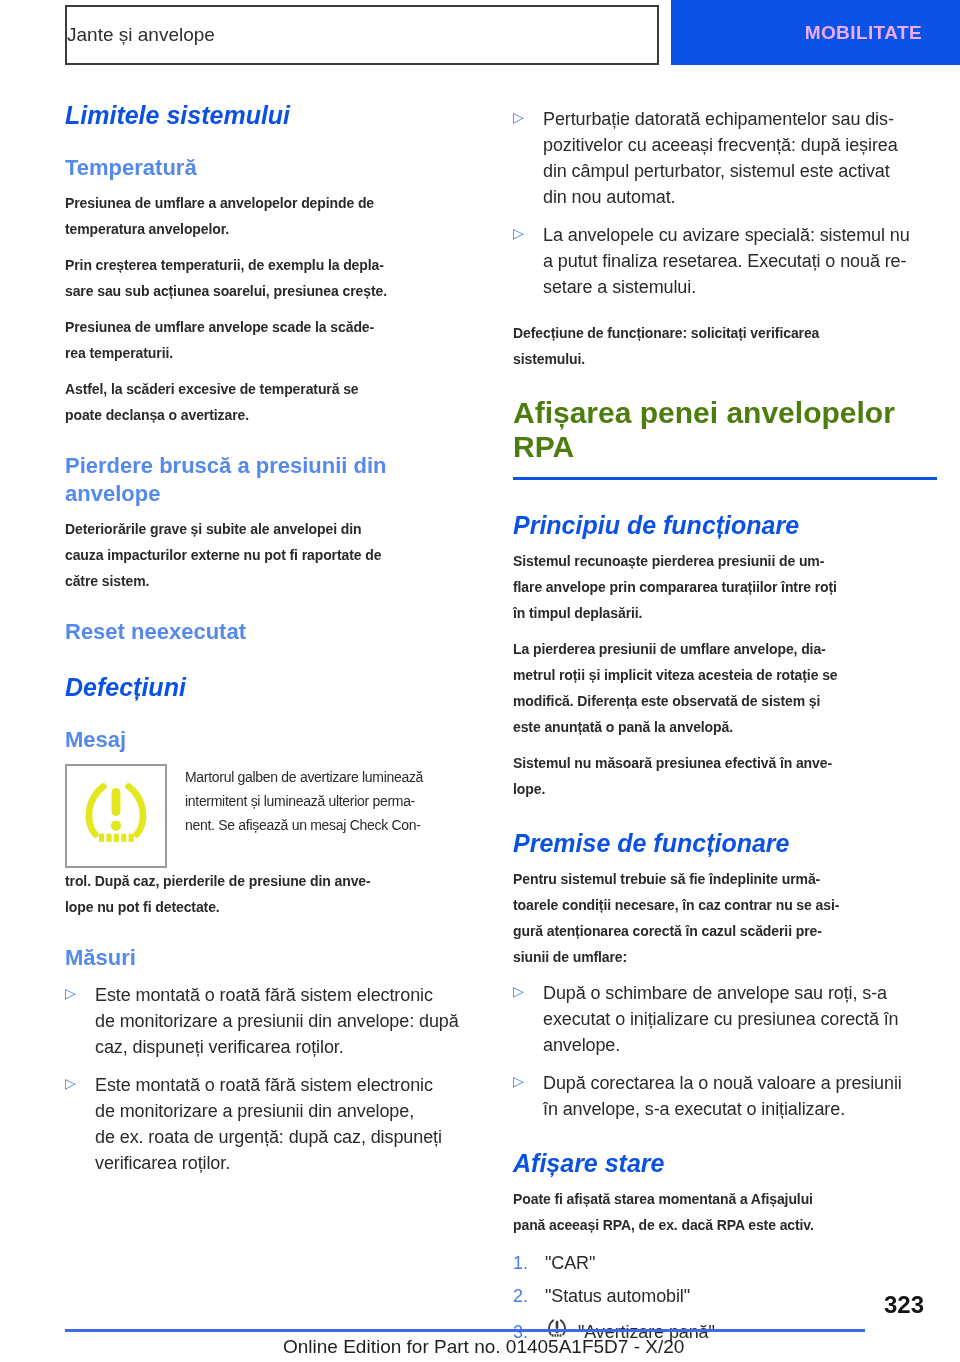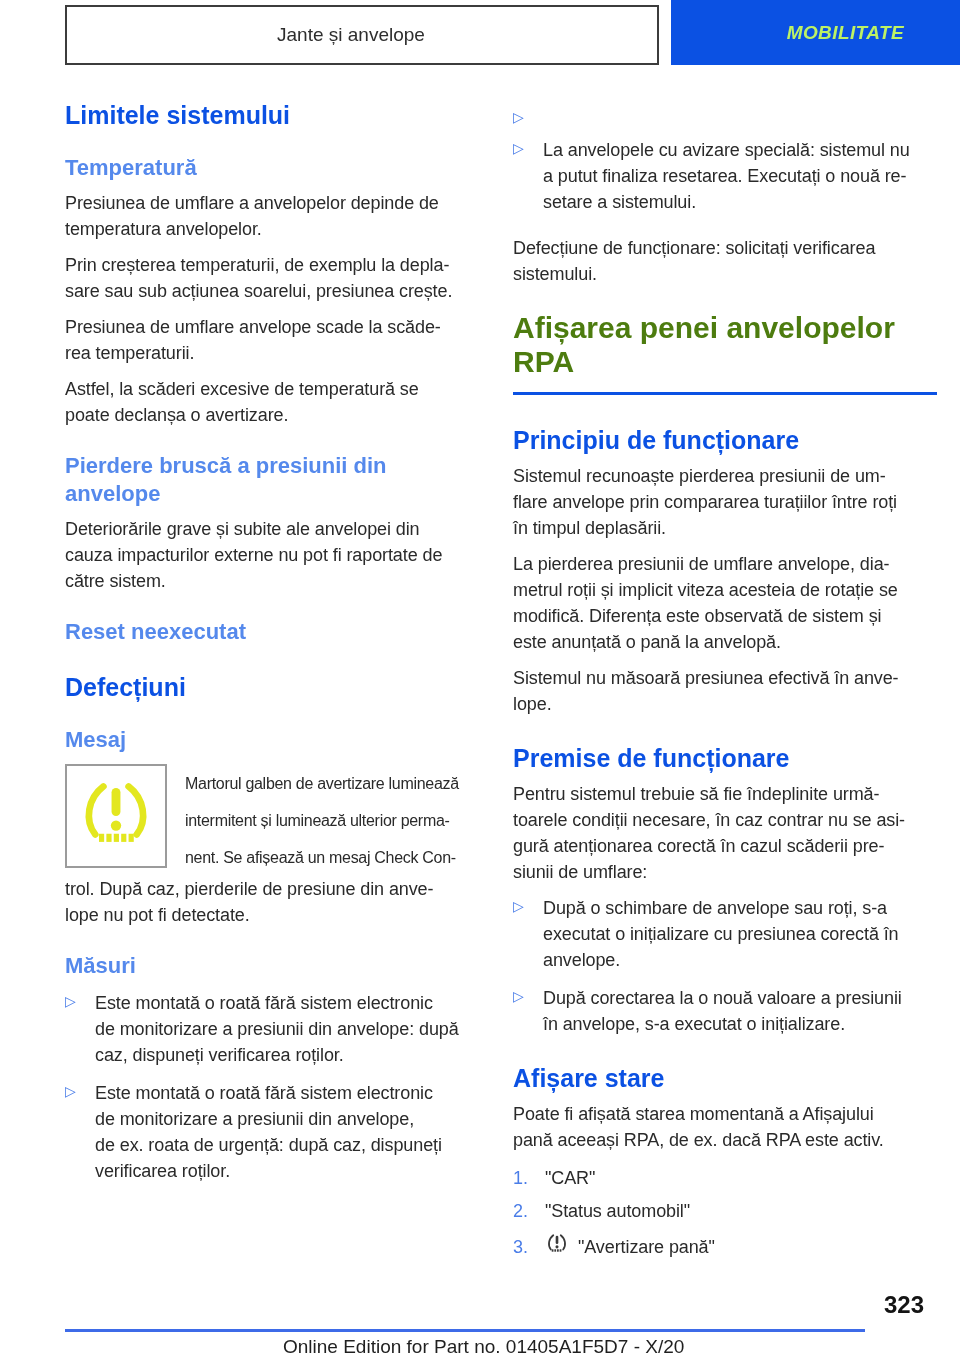--- a/index.html
+++ b/index.html
@@ -1,47 +1,47 @@
 <!DOCTYPE html>
 <html><head>
 <meta charset="utf-8">
 <style>
   html,body{margin:0;padding:0;background:#ffffff;}
   .page{position:relative;width:960px;height:1362px;background:#ffffff;overflow:hidden;
         font-family:"Liberation Sans",sans-serif;color:#2a2a2a;}
 
   
   .hdr-box{position:absolute;left:65px;top:5px;width:594px;height:60px;border:2px solid #3c3c3c;
-           box-sizing:border-box;display:flex;align-items:center;justify-content:center;
+           box-sizing:border-box;display:flex;align-items:center;justify-content:flex-start;
            padding-right:22px;font-size:19px;color:#2e2e2e;}
   .hdr-tab{position:absolute;left:671px;top:0;width:289px;height:65px;background:#0B51E3;
-           color:#bef264;font-weight:bold;font-size:19px;display:flex;align-items:center;
-           justify-content:flex-end;padding-right:56px;box-sizing:border-box;letter-spacing:.4px;font-style:italic;}
+           color:#f0abfc;font-weight:bold;font-size:19px;display:flex;align-items:center;
+           justify-content:flex-end;padding-right:38px;box-sizing:border-box;letter-spacing:.4px;}
 
   
   .col-left{position:absolute;left:65px;top:96px;width:420px;}
   .col-right{position:absolute;left:513px;top:96px;width:424px;}
 
   .h1{font-size:30px;font-weight:bold;color:#4d7c0f;line-height:34px;white-space:pre;margin:24px 0 0 0;}
   .rule{border:none;border-top:3px solid #0B51E3;margin:13px 0 0 0;}
-  .h2{font-size:25px;font-weight:bold;color:#0B51E3;line-height:30px;margin:26px 0 0 0;}
+  .h2{font-size:25px;font-weight:bold;color:#0B51E3;line-height:30px;margin:26px 0 0 0;font-style:italic;}
   .h2.first{margin-top:4px;}
   .h3{font-size:22px;font-weight:bold;color:#5589EC;line-height:28px;white-space:pre;margin:24px 0 0 0;}
-  .p{font-size:18px;line-height:26px;margin:8px 0 10px 0;white-space:pre;letter-spacing:-0.1px;}
+  .p{font-size:14px;line-height:26px;margin:8px 0 10px 0;white-space:pre;letter-spacing:-0.1px;font-weight:bold;}
 
   .bullet{display:flex;margin:0 0 12px 0;}
   .bullet .mark{flex:0 0 30px;width:30px;color:#4a7de8;font-family:"DejaVu Sans",sans-serif;
                 font-size:14px;padding-top:3px;}
   .bullet .t{font-size:18px;line-height:26px;white-space:pre;letter-spacing:-0.1px;}
   .bullets-top{margin-top:10px;}
 
   .msg{display:flex;margin-top:10px;}
   .msg-icon{flex:0 0 102px;width:102px;height:104px;border:2px solid #9b9b9b;box-sizing:border-box;
             display:flex;align-items:center;justify-content:center;margin-right:18px;background:#fff;}
-  .msg .t{font-size:16px;line-height:37px;white-space:pre;letter-spacing:-0.3px;padding-top:1px;}
+  .msg .t{font-size:14px;line-height:24px;white-space:pre;letter-spacing:-0.3px;padding-top:1px;}
   .msg-below{margin-top:0;}
 
   .step{display:flex;align-items:baseline;margin:0 0 7px 0;}
   .step .num{flex:0 0 32px;color:#4a7de8;font-size:18px;line-height:26px;}
   .step .t{font-size:18px;line-height:26px;letter-spacing:-0.1px;}
   .step .step-icon{margin-right:9px;position:relative;top:2px;}
   .steps{margin-top:12px;}
 
   
   .pagenum{position:absolute;right:36px;top:1291px;font-size:24px;font-weight:bold;color:#141414;text-align:right;}
@@ -121,20 +121,24 @@
 de ex. roata de urgență: după caz, dispuneți
 verificarea roților.</span>
       </div>
     </div>
   </div>
 
   <div class="col-right">
     <div class="bullets-top">
       <div class="bullet">
         <span class="mark">▷</span>
+        <span class="t">Perturbație datorată echipamentelor sau dis-
+pozitivelor cu aceeași frecvență: după ieșirea
+din câmpul perturbator, sistemul este activat
+din nou automat.</span>
       </div>
       <div class="bullet">
         <span class="mark">▷</span>
         <span class="t">La anvelopele cu avizare specială: sistemul nu
 a putut finaliza resetarea. Executați o nouă re-
 setare a sistemului.</span>
       </div>
     </div>
     <div class="p" style="margin-top:20px">Defecțiune de funcționare: solicitați verificarea
 sistemului.</div>

